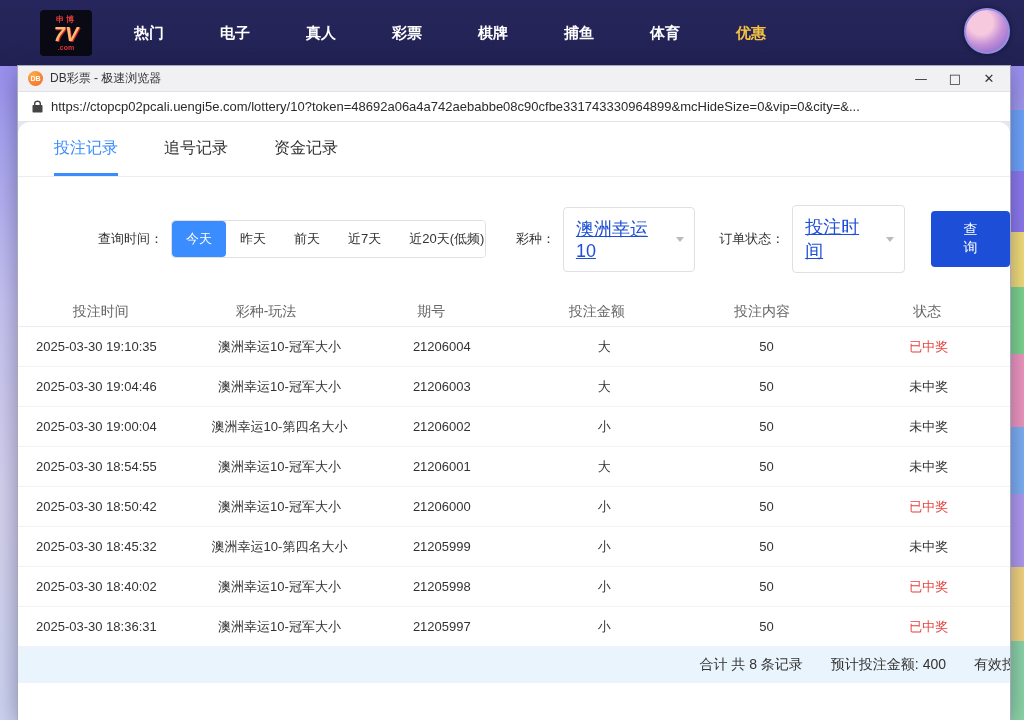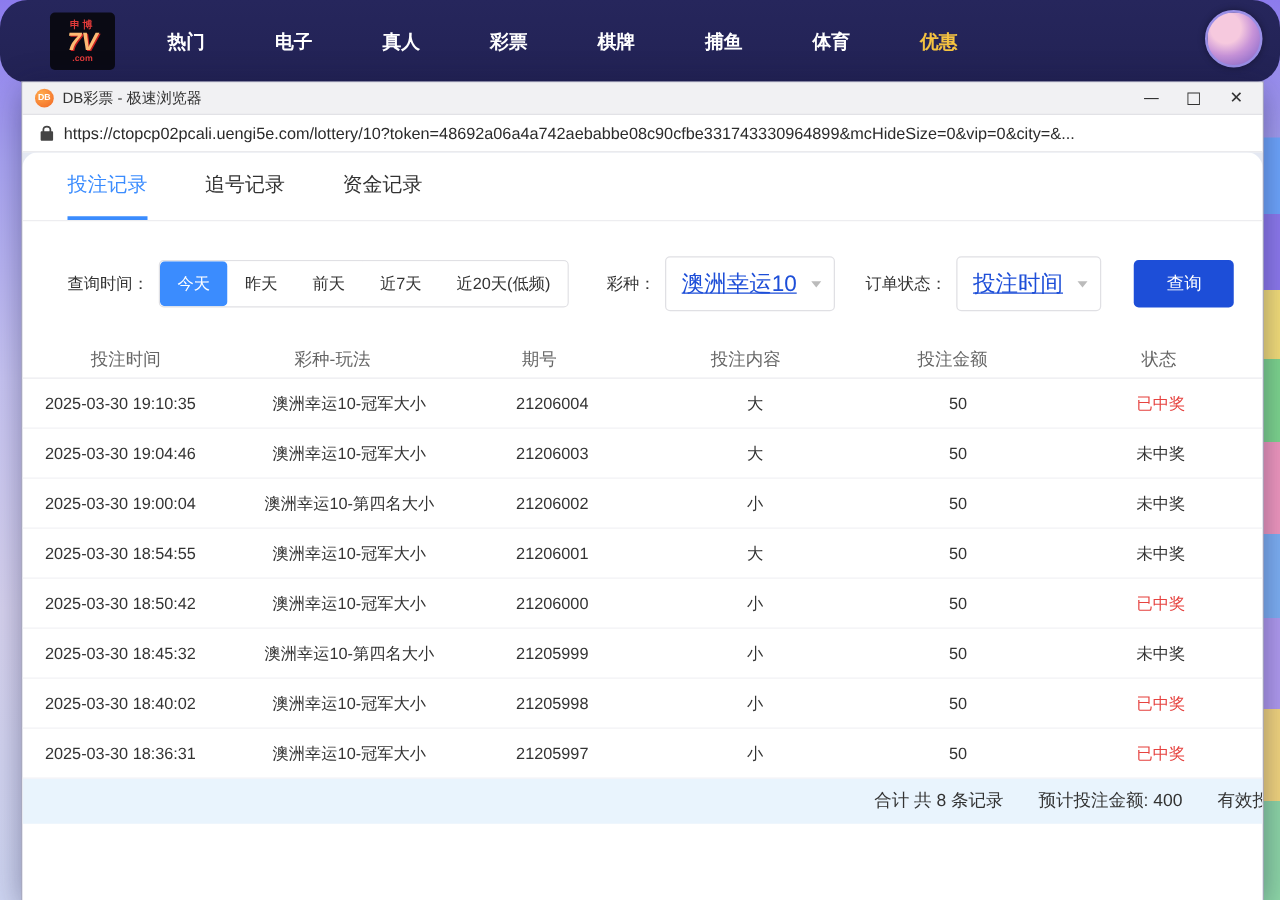--- a/index.html
+++ b/index.html
@@ -13,21 +13,21 @@
   .desk-strip {
     position:absolute; top:110px; right:0; width:14px; bottom:0;
     background:linear-gradient(180deg,#6fa8ff 0 10%,#8f7bf0 10% 20%,#f8e27a 20% 29%,#7fd98f 29% 40%,
       #f49ac1 40% 52%,#7fb3f7 52% 63%,#b39df2 63% 75%,#f7d97f 75% 87%,#8fd9a8 87% 100%);
   }
 
   
   .site-header {
     position:absolute; top:0; left:0; width:1024px; height:66px;
     background:linear-gradient(180deg,#26265c,#222254);
-    display:flex; align-items:center; padding:10px 18px; z-index:1;border-radius:22px;
+    display:flex; align-items:center; padding:10px 18px; z-index:1;
   }
   .logo { width:52px; height:46px; background:#0a0a14; border-radius:4px;
     display:flex; flex-direction:column; align-items:center; justify-content:center; line-height:1; margin-left:22px;}
   .logo-top { color:#e03a3a; font-size:8px; font-weight:bold; letter-spacing:2px;}
   .logo-main { color:#fdba74; font-size:20px; font-weight:bold; font-style:italic;
     text-shadow:1px 1px 0 #c22; }
   .logo-sub { color:#e03a3a; font-size:7px; font-weight:bold;}
   .nav-items { display:flex; align-items:center; margin-left:42px; gap:56px;font-family:Liberation Serif, serif; }
   .nav-item { color:#fff; font-size:15px; font-weight:bold; cursor:pointer; white-space:nowrap;}
   .nav-item.active { color:#f5c341; }
@@ -63,21 +63,21 @@
 
   .page-wrap { flex:1; background:#e4e8f2; overflow:hidden; }
   .panel { background:#fff; border-radius:12px 12px 0 0; height:100%; overflow:hidden; }
 
   
   .tabs { display:flex; gap:46px; padding:16px 0 0 36px; border-bottom:1px solid #ededf0; }
   .tab { font-size:16px; color:#333; padding-bottom:14px; cursor:pointer; }
   .tab.active { color:#3b8cfe; border-bottom:3px solid #3b8cfe; }
 
   
-  .filter-row { display:flex; align-items:center; padding:28px 10px 0 36px; font-size:13px; color:#333; }
+  .filter-row { display:flex; align-items:center; padding:28px 0 0 36px; font-size:13px; color:#333;margin-left:44px; }
   .filter-label { margin-right:8px; white-space:nowrap; }
   .time-group { display:flex; border:1px solid #e0e0e4; border-radius:4px; overflow:hidden; background:#fff; }
   .time-btn { padding:9px 14px; font-size:13px; color:#333; background:#fff; border:none; cursor:pointer; white-space:nowrap;}
   .time-btn.active { background:#3b8cfe; color:#fff; border-radius:4px; }
   .select { position:relative; border:1px solid #e0e0e4; border-radius:4px; background:#fff;
     padding:9px 30px 9px 12px; font-size:18px; color:#1d4ed8; cursor:pointer; min-width:110px;text-decoration:underline; }
   .caret { position:absolute; right:10px; top:50%; margin-top:-2px;
     border-left:4px solid transparent; border-right:4px solid transparent; border-top:5px solid #bbb; }
   .search-btn { background:#1d4ed8; color:#fff; border:none; border-radius:4px;
     padding:10px 26px; font-size:14px; cursor:pointer; margin-left:26px; }
@@ -173,22 +173,22 @@
         </div>
 
         <button class="search-btn">查询</button>
       </div>
 
       <div class="table">
         <div class="t-head" id="t-head">
             <span>投注时间</span>
             <span>彩种-玩法</span>
             <span>期号</span>
+            <span>投注金额</span>
             <span>投注内容</span>
-            <span>投注金额</span>
             <span>状态</span>
           </div>
         <div id="t-body">
             <div class="t-row">
               <div class="t-cell left">2025-03-30 19:10:35</div>
               <div class="t-cell">澳洲幸运10-冠军大小</div>
               <div class="t-cell">21206004</div>
               <div class="t-cell">大</div>
               <div class="t-cell">50</div>
               <div class="t-cell won">已中奖</div>

